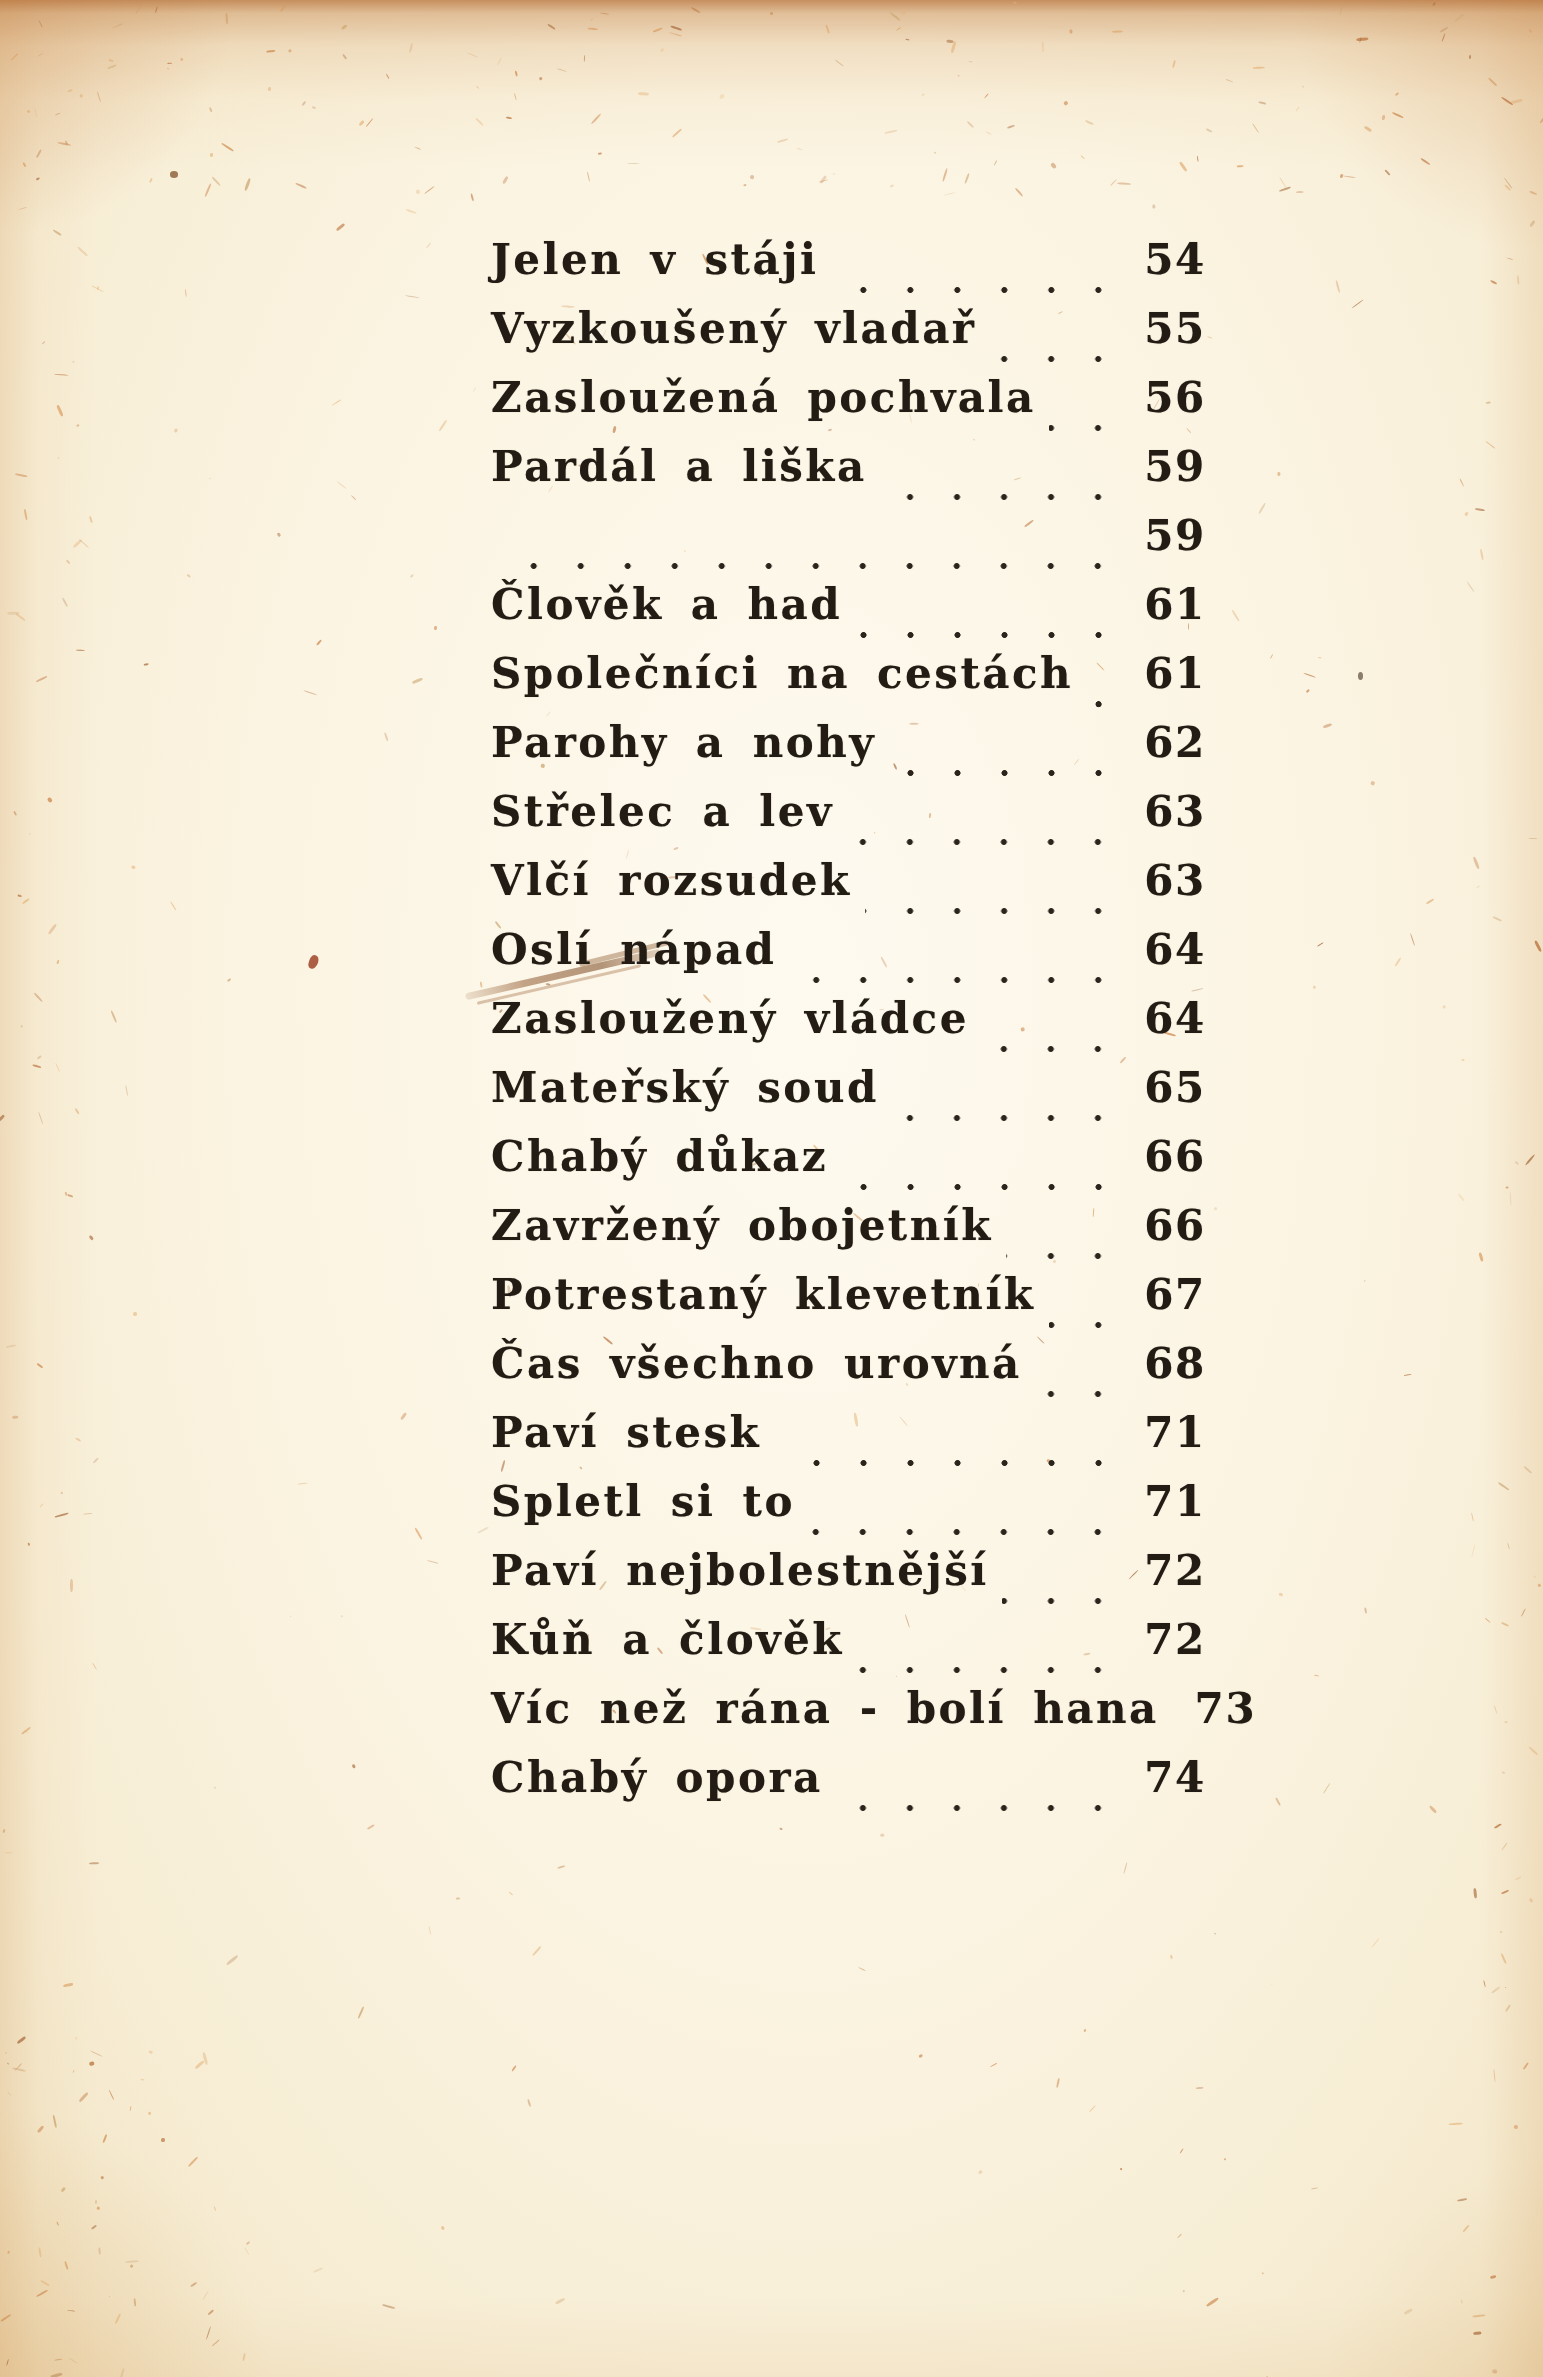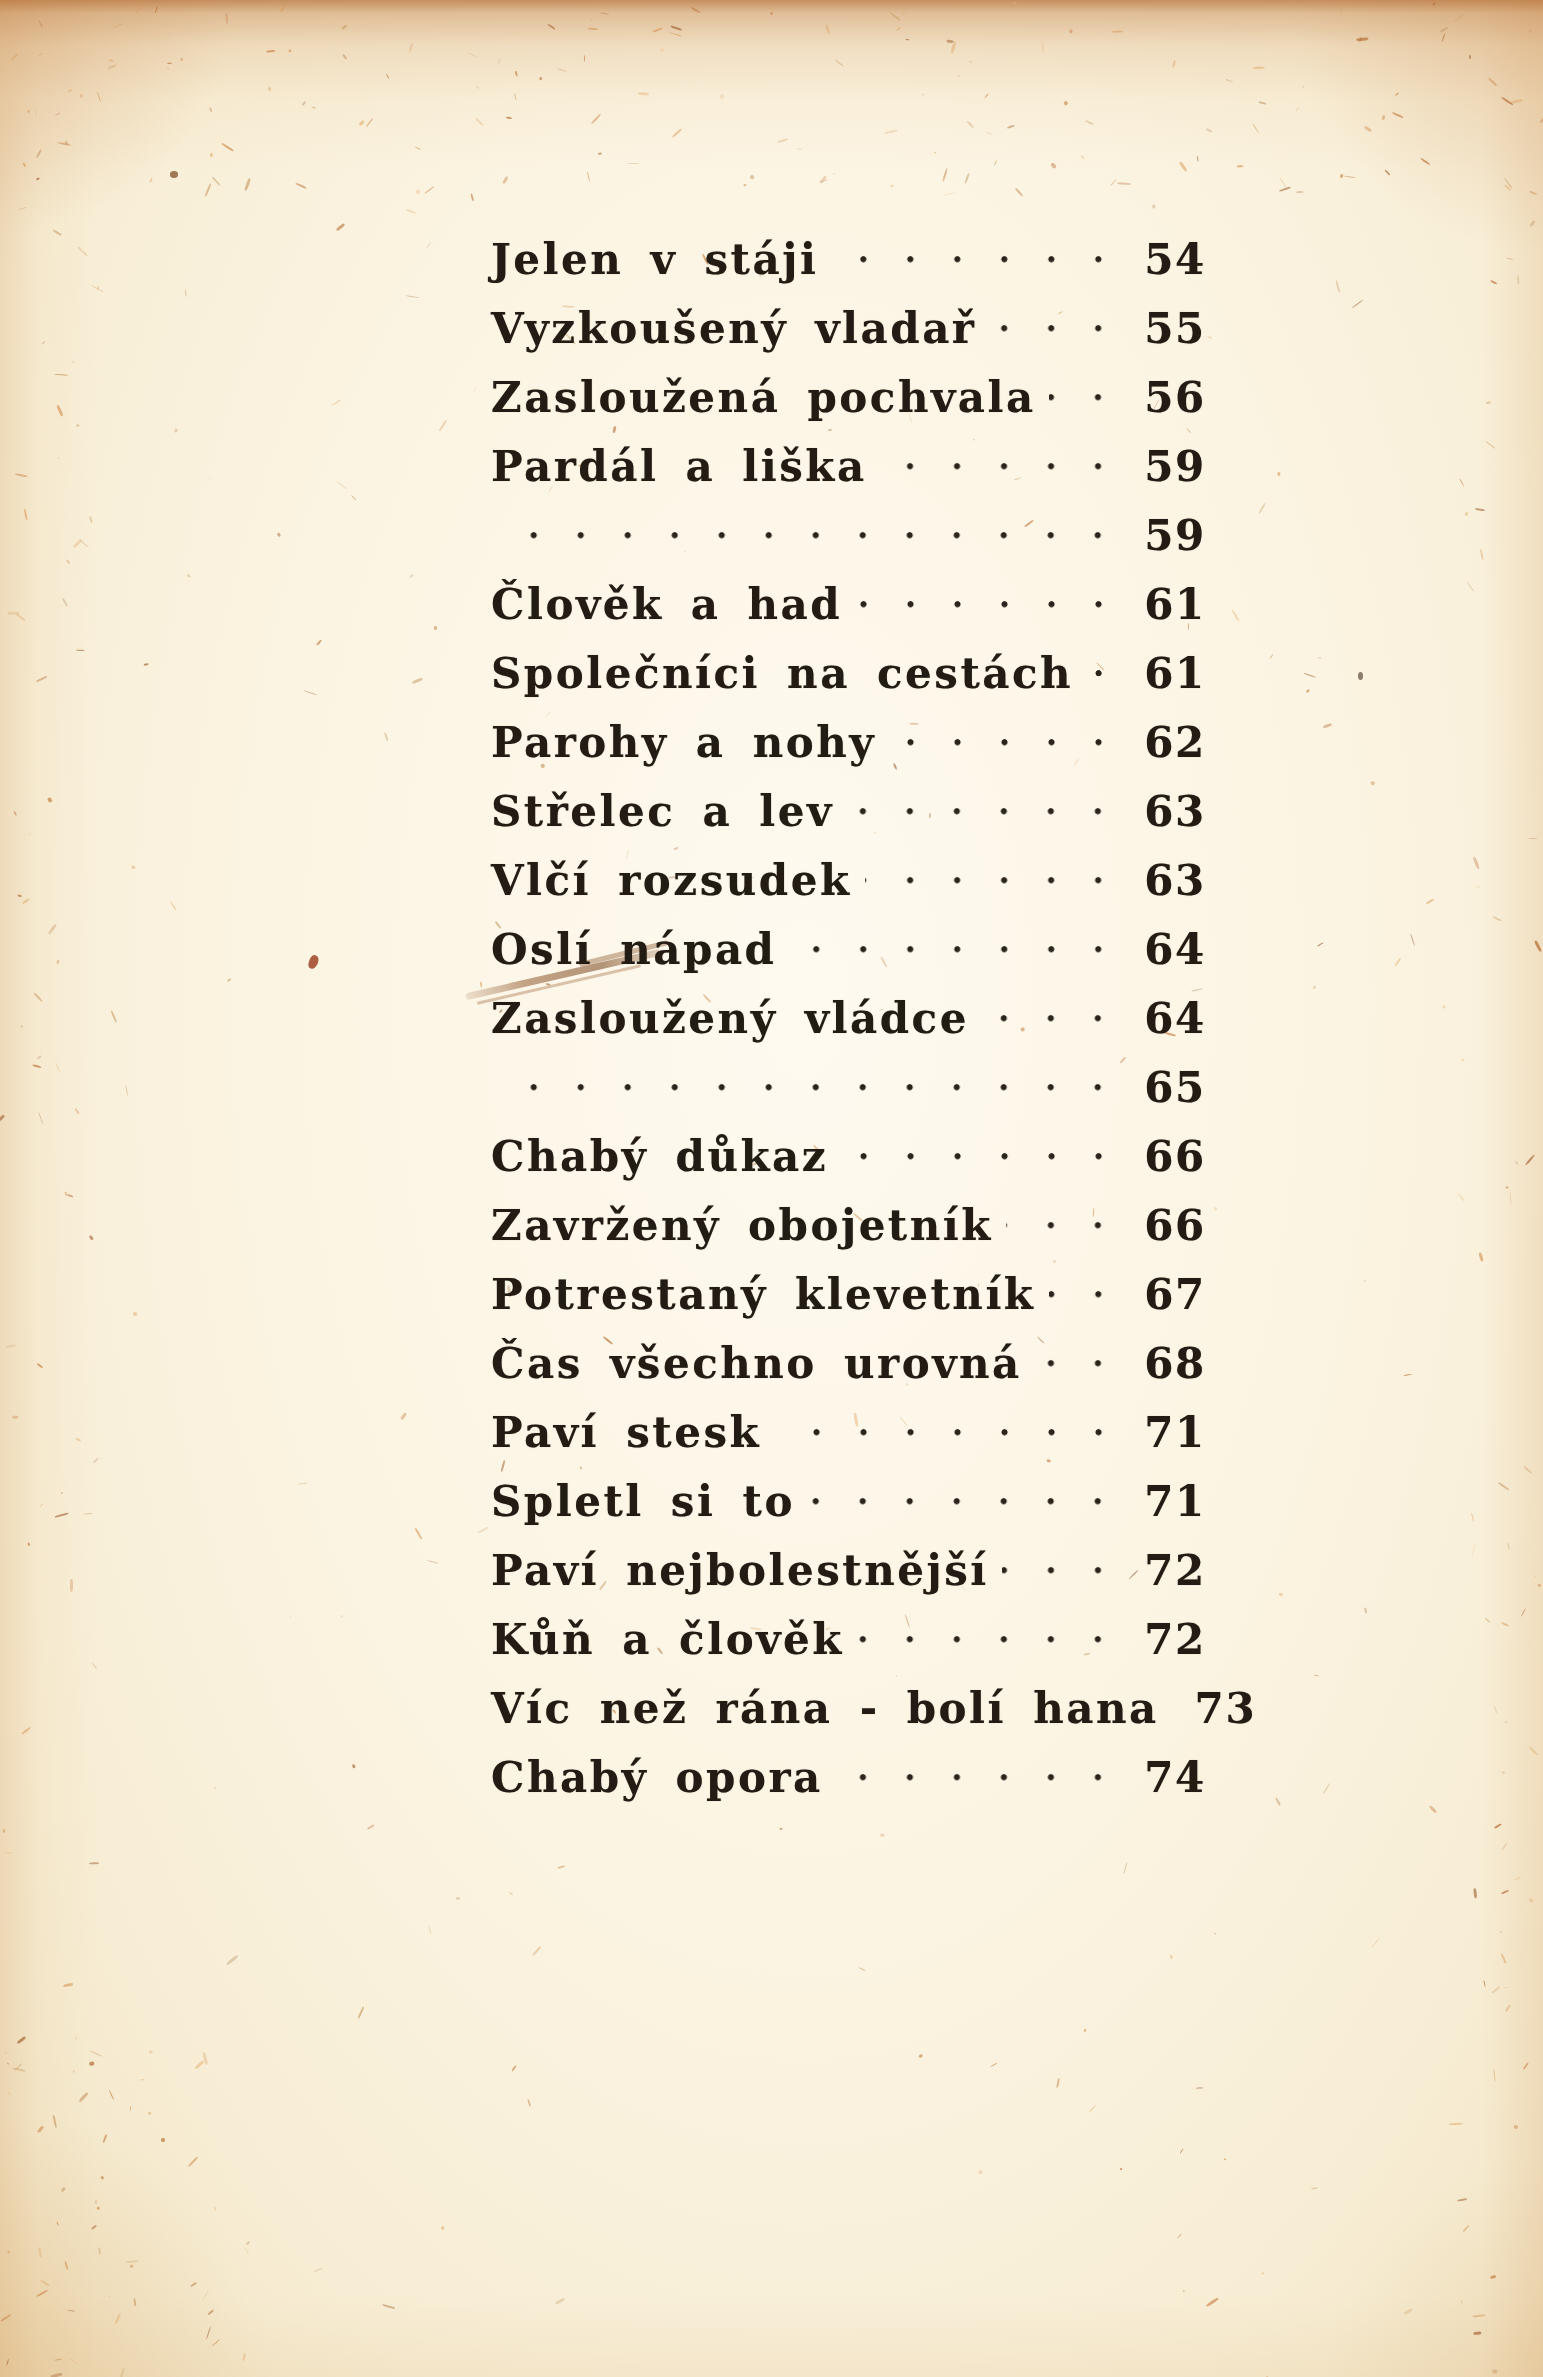--- a/index.html
+++ b/index.html
@@ -32,21 +32,21 @@
     pointer-events: none;
   }
   .toc {
     position: absolute;
     left: 491px;
     top: 225px;
     width: 715px;
   }
   .row {
     display: flex;
-    align-items: center;
+    align-items: flex-end;
     height: 69px;
     white-space: nowrap;
     color: #221c15;
   }
   .title {
     flex: 0 0 auto;
     font-size: 42px;
     font-weight: 700;
     letter-spacing: 2.5px;
     word-spacing: 10px;
@@ -687,20 +687,21 @@
     <span class="pagenum">64</span>
   </div>
 
   <div class="row">
     <span class="title">Zasloužený vládce</span>
     <span class="leader"></span>
     <span class="pagenum">64</span>
   </div>
 
   <div class="row">
+    <span class="title">Mateřský soud</span>
     <span class="leader"></span>
     <span class="pagenum">65</span>
   </div>
 
   <div class="row">
     <span class="title">Chabý důkaz</span>
     <span class="leader"></span>
     <span class="pagenum">66</span>
   </div>
 

